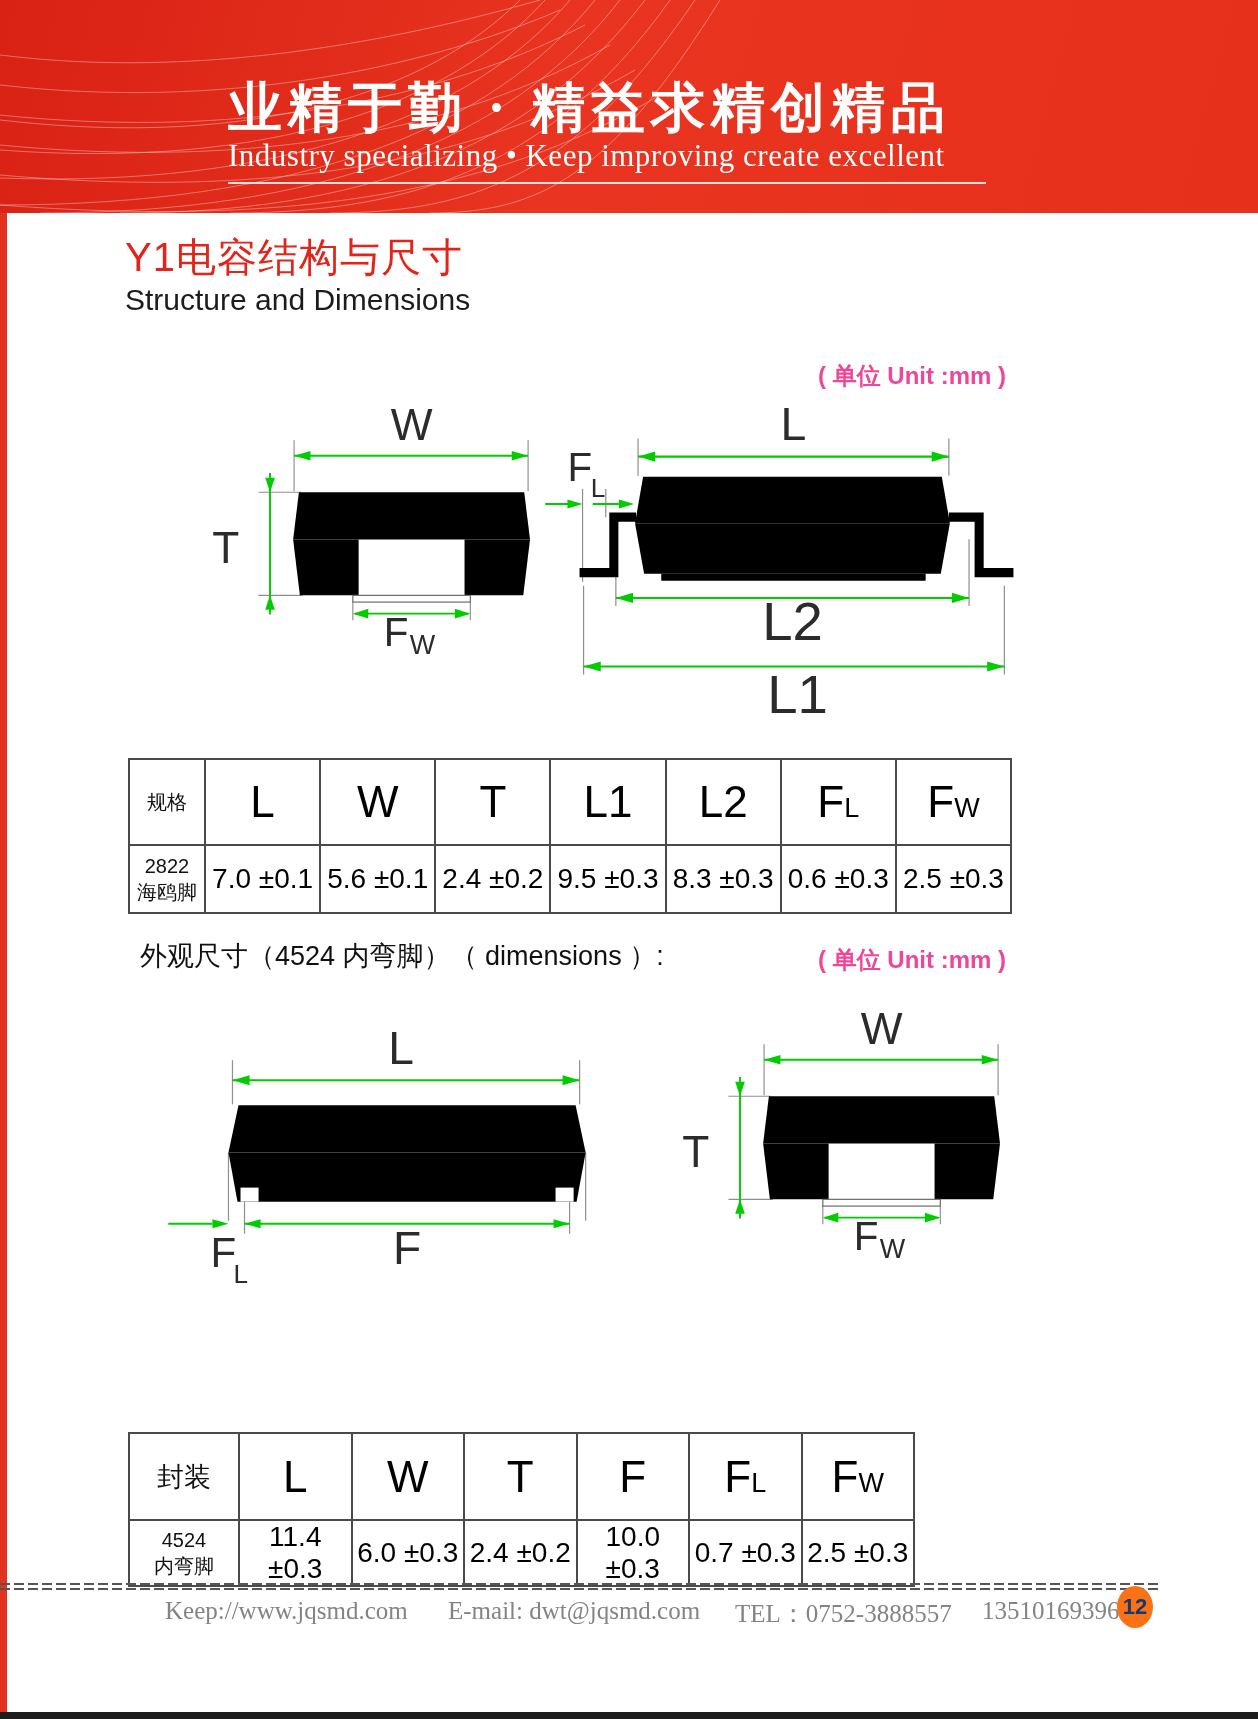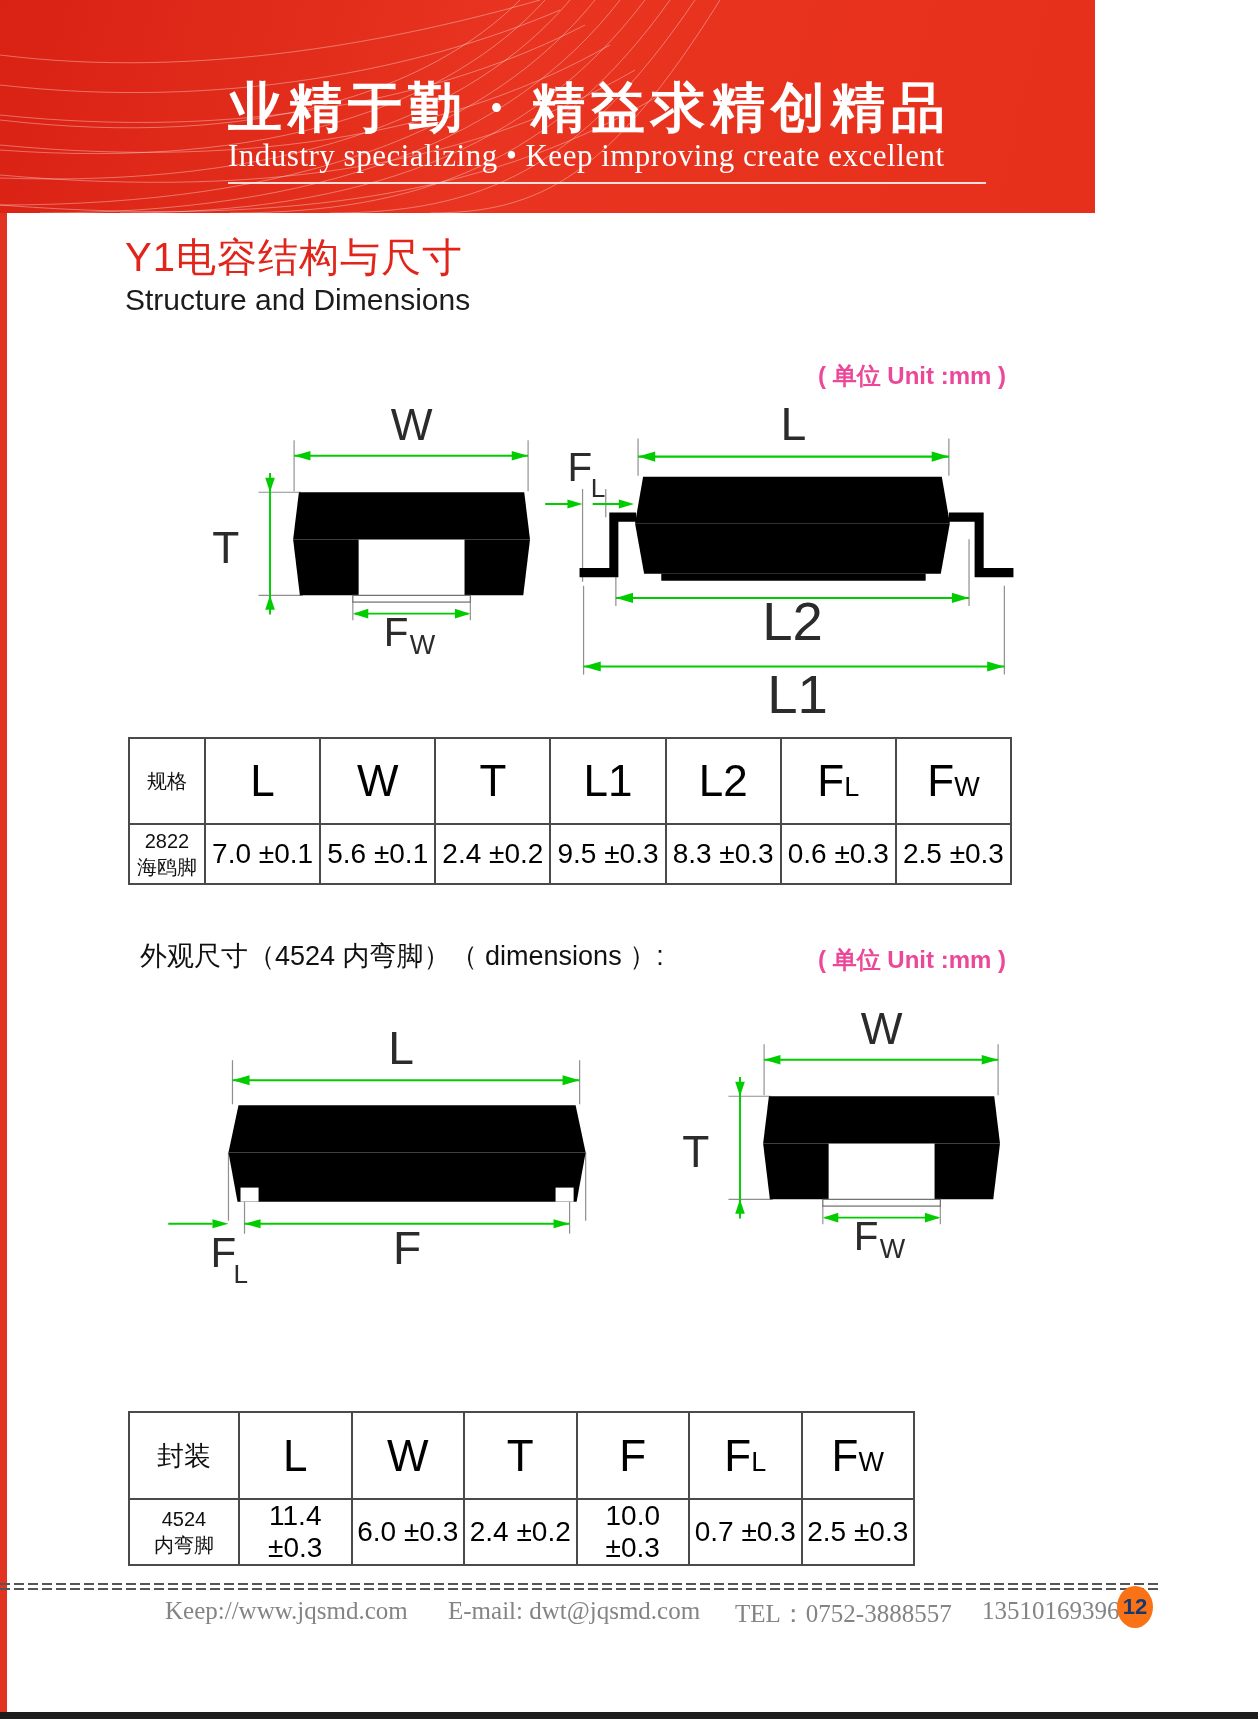--- a/index.html
+++ b/index.html
@@ -1,46 +1,46 @@
 <!DOCTYPE html>
 <html><head>
 <meta charset="utf-8">
 <style>
   html,body{margin:0;padding:0;background:#fff;}
   .page{position:relative;width:1258px;height:1719px;background:#fff;overflow:hidden;
         font-family:"Liberation Sans","DejaVu Sans",sans-serif;color:#111;}
   
   .left-strip{position:absolute;left:0;top:0;width:7px;height:100%;background:#e23220;}
   
-  .header{position:absolute;left:0;top:0;width:1095px;height:213px;
+  .header{position:absolute;left:0;top:0;width:1258px;height:213px;
           background:linear-gradient(105deg,#d92114 0%,#e83420 45%,#e7301c 100%);}
   .header svg.mesh{position:absolute;left:0;top:0;width:760px;height:213px;}
   .slogan-cn{position:absolute;left:228px;top:72px;width:790px;color:#fff;
              font-family:"Liberation Serif","DejaVu Serif",serif;font-weight:bold;
              font-size:54px;letter-spacing:6px;white-space:nowrap;}
   .slogan-en{position:absolute;left:228px;top:138px;color:#fff;font-size:31px;
              letter-spacing:.5px;white-space:nowrap;font-family:Liberation Serif, serif;}
   .slogan-underline{position:absolute;left:228px;top:182px;width:758px;height:2px;
              background:rgba(255,255,255,.85);}
   
   .title-cn{position:absolute;left:125px;top:230px;font-size:40px;font-weight:normal;
             color:#e1251b;letter-spacing:1px;}
   .title-en{position:absolute;left:125px;top:283px;font-size:30px;color:#1c1c1c;}
   .sec-heading{position:absolute;font-size:27px;color:#111;white-space:nowrap;}
   .unit-note{position:absolute;font-size:24px;color:#ec4899;white-space:nowrap;font-weight:bold;}
   
   .diag{position:absolute;}
   .diag svg{display:block;width:100%;height:100%;}
   .dimtxt text{fill:#2b2b2b;font-family:"Liberation Sans","DejaVu Sans",sans-serif;font-weight:400;}
   
-  table.dim-table{position:absolute;border-collapse:collapse;table-layout:fixed;background:#fff;}
+  table.dim-table{position:absolute;border-collapse:collapse;table-layout:fixed;background:#fff;margin-top:21px;}
   table.dim-table th,table.dim-table td{border:2px solid #4a4a4a;text-align:center;
       vertical-align:middle;padding:0;font-weight:normal;}
   .t1{left:128px;top:737px;width:884px;}
-  .t1 tr.head{height:86px;} .t1 tr.data{height:60px;}
+  .t1 tr.head{height:86px;} .t1 tr.data{height:68px;}
   .t2{left:128px;top:1411px;width:787px;border-radius:18px;}
   .t2 tr.head{height:87px;} .t2 tr.data{height:60px;}
   .hdr-letter{font-size:44px;color:#000;}
   .hdr-sub{font-size:27px;color:#000;}
   .t1 .spec-hdr{font-size:20px;}
   .t2 .spec-hdr{font-size:27px;}
   .row-label{font-size:20px;line-height:1.3;}
   td.val{font-size:28px;color:#000;}
   
   .footer-dashes{position:absolute;left:0;top:1583px;width:1160px;}

